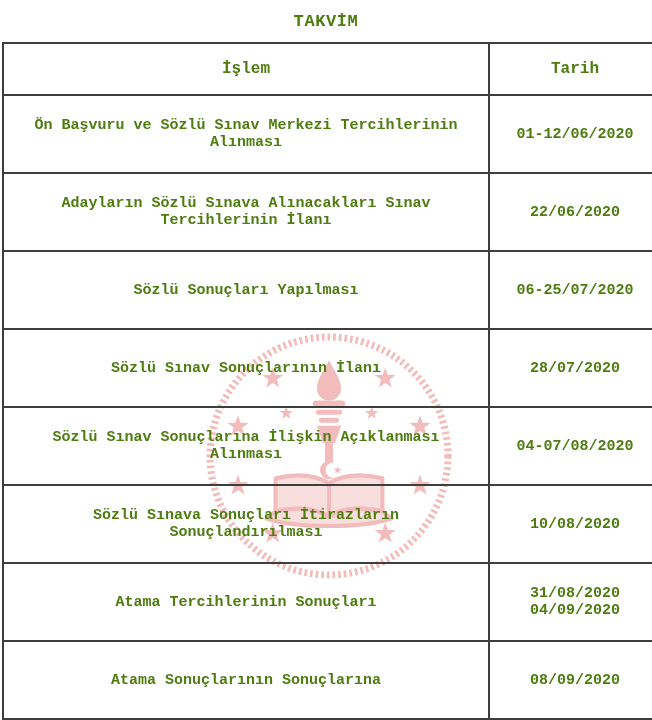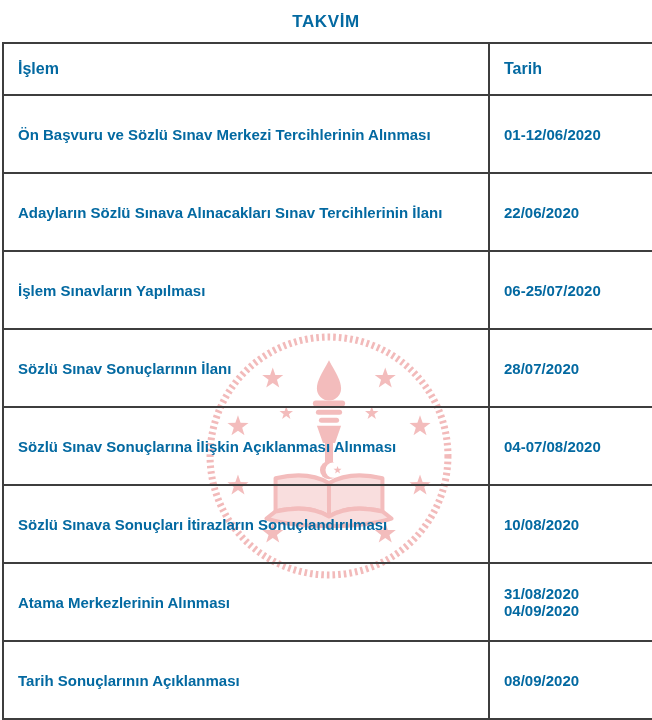--- a/index.html
+++ b/index.html
@@ -3,22 +3,22 @@
 <meta charset="utf-8">
 <style>
   * { margin: 0; padding: 0; box-sizing: border-box; }
   html, body { background: #ffffff; }
   .page {
     position: relative;
     width: 652px;
     height: 720px;
     background: #ffffff;
     overflow: hidden;
-    font-family: Liberation Sans, sans-serif;
-    color: #0369a1;
+    font-family: Liberation Mono, monospace;
+    color: #4d7c0f;
   }
   .doc-title {
     position: absolute;
     top: 12px;
     left: 0;
     width: 652px;
     text-align: center;
     font-size: 17px;
     font-weight: bold;
     letter-spacing: 0.6px;
@@ -38,21 +38,21 @@
     left: 2px;
     top: 42px;
     width: 658px;
     border-collapse: collapse;
     table-layout: fixed;
     z-index: 1;
     background: transparent;
   }
   table.schedule td, table.schedule th {
     border: 2px solid #3e3e3e;
-    text-align: left;
+    text-align: center;
     vertical-align: middle;
     font-weight: bold;
     background: transparent;
     padding: 6px 14px;
   }
   col.c-islem { width: 486px; }
   col.c-tarih { width: 172px; }
   tr.header-row th { height: 52px; font-size: 16px; }
   tr.data-row td { height: 78px; font-size: 15px; margin-left: 37px; }
   td.tarih-cell { white-space: pre-line; padding: 2px 6px; }
@@ -119,40 +119,40 @@
       </tr>
       <tr class="data-row">
         <td class="islem-cell">Ön Başvuru ve Sözlü Sınav Merkezi Tercihlerinin Alınması</td>
         <td class="tarih-cell">01-12/06/2020</td>
       </tr>
       <tr class="data-row">
         <td class="islem-cell">Adayların Sözlü Sınava Alınacakları Sınav Tercihlerinin İlanı</td>
         <td class="tarih-cell">22/06/2020</td>
       </tr>
       <tr class="data-row">
-        <td class="islem-cell">İşlem Sınavların Yapılması</td>
+        <td class="islem-cell">Sözlü Sonuçları Yapılması</td>
         <td class="tarih-cell">06-25/07/2020</td>
       </tr>
       <tr class="data-row">
         <td class="islem-cell">Sözlü Sınav Sonuçlarının İlanı</td>
         <td class="tarih-cell">28/07/2020</td>
       </tr>
       <tr class="data-row">
         <td class="islem-cell">Sözlü Sınav Sonuçlarına İlişkin Açıklanması Alınması</td>
         <td class="tarih-cell">04-07/08/2020</td>
       </tr>
       <tr class="data-row">
         <td class="islem-cell">Sözlü Sınava Sonuçları İtirazların Sonuçlandırılması</td>
         <td class="tarih-cell">10/08/2020</td>
       </tr>
       <tr class="data-row">
-        <td class="islem-cell">Atama Merkezlerinin Alınması</td>
+        <td class="islem-cell">Atama Tercihlerinin Sonuçları</td>
         <td class="tarih-cell">31/08/2020
 04/09/2020</td>
       </tr>
       <tr class="data-row">
-        <td class="islem-cell">Tarih Sonuçlarının Açıklanması</td>
+        <td class="islem-cell">Atama Sonuçlarının Sonuçlarına</td>
         <td class="tarih-cell">08/09/2020</td>
       </tr>
     </tbody>
   </table>
 
 </div>
 
 </body></html>

